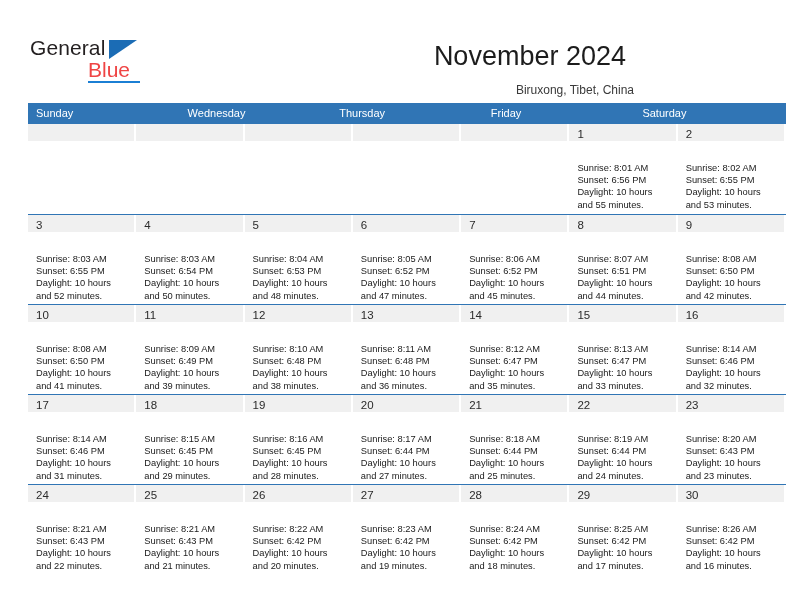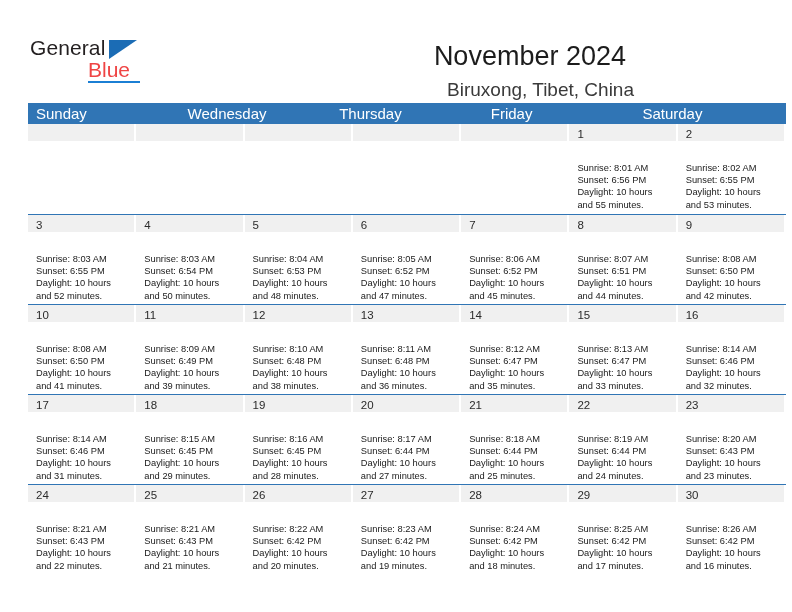--- a/index.html
+++ b/index.html
@@ -82,21 +82,21 @@
   }
   .cal-title {
     font-size: 27px;
     color: #1c1c1c;
     line-height: 32px;
     font-weight: normal;
     margin: 8px;
     white-space: nowrap;
   }
   .cal-sub {
-    font-size: 19px;
+    font-size: 12px;
     color: #3a3a3a;
     line-height: 20px;
     margin: 6px 0 0 0;
     white-space: nowrap;
   }
 
   
   .calendar {
     position: absolute;
     left: 28px;
@@ -105,21 +105,21 @@
   }
 
   .weekday-row {
     display: flex;
     width: 758px;
     background: #3075b5;
     height: 21px;
   }
   .weekday {
     flex: 1 1 0;
-    font-size: 15px;
+    font-size: 11px;
     color: #ffffff;
     line-height: 21px;
     padding-left: 8px;
     box-sizing: border-box;
     overflow: hidden;
     white-space: nowrap;
   }
 
   .week-row {
     display: flex;

